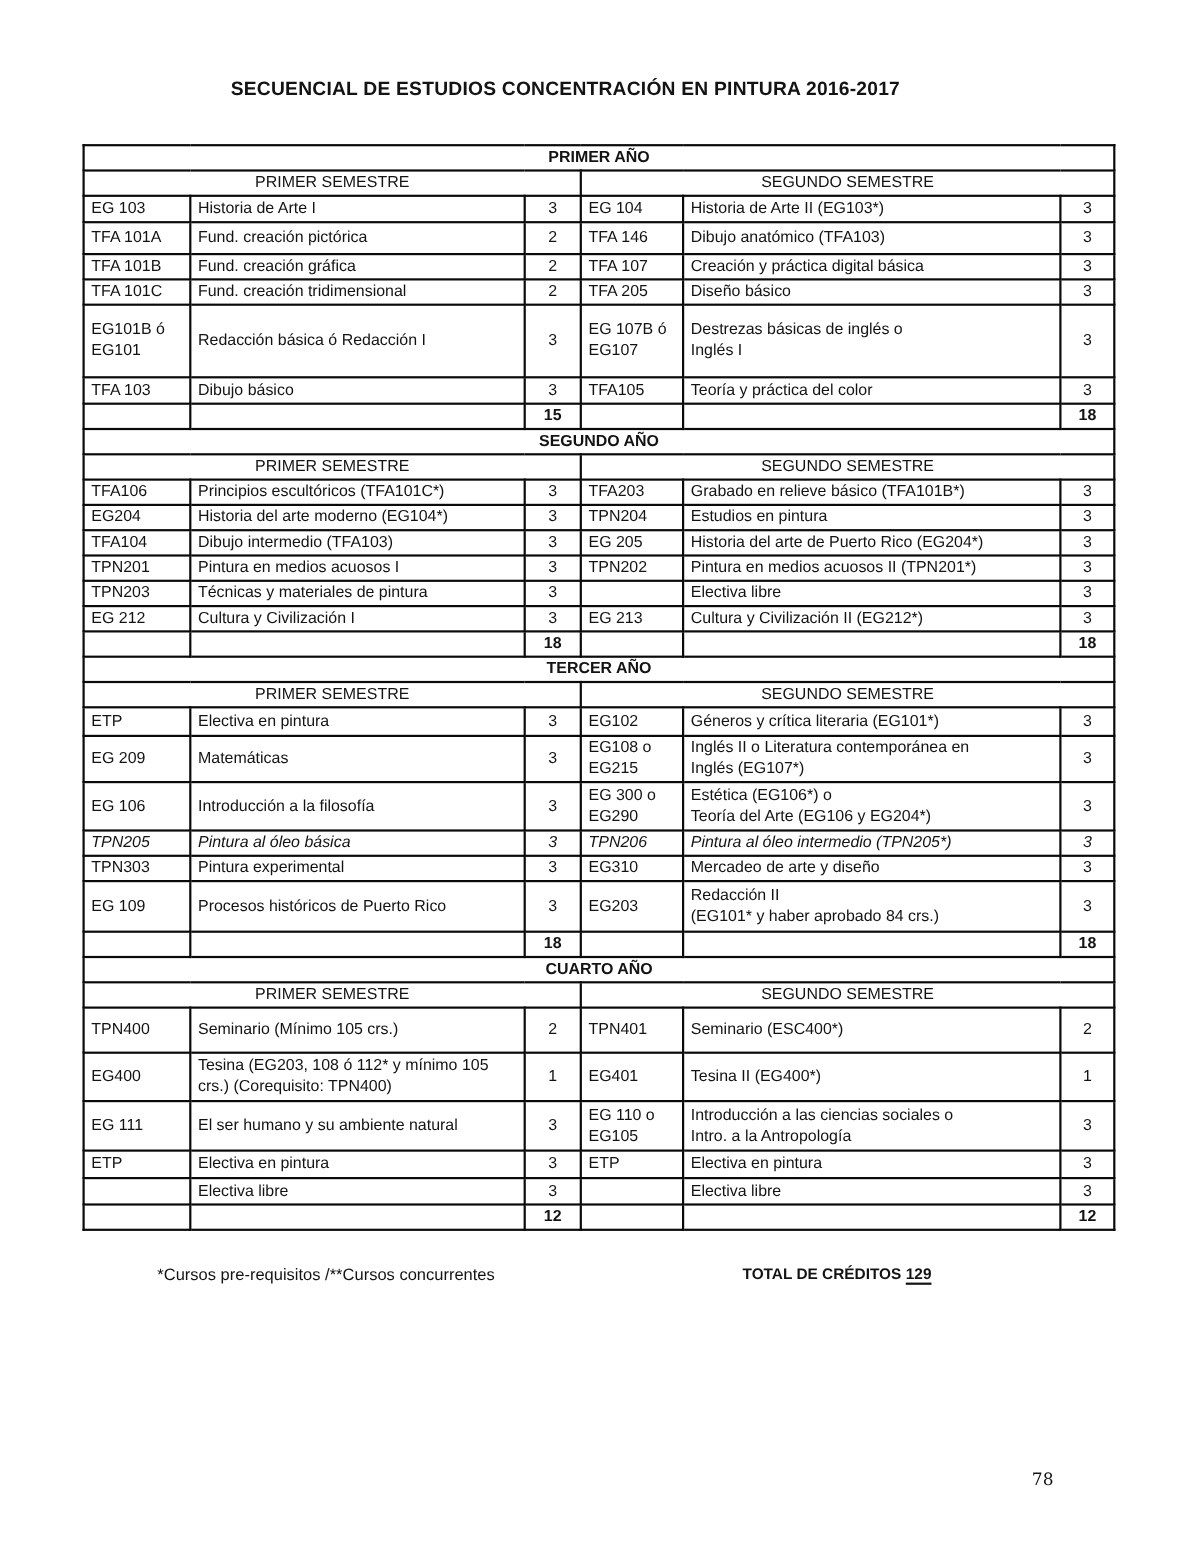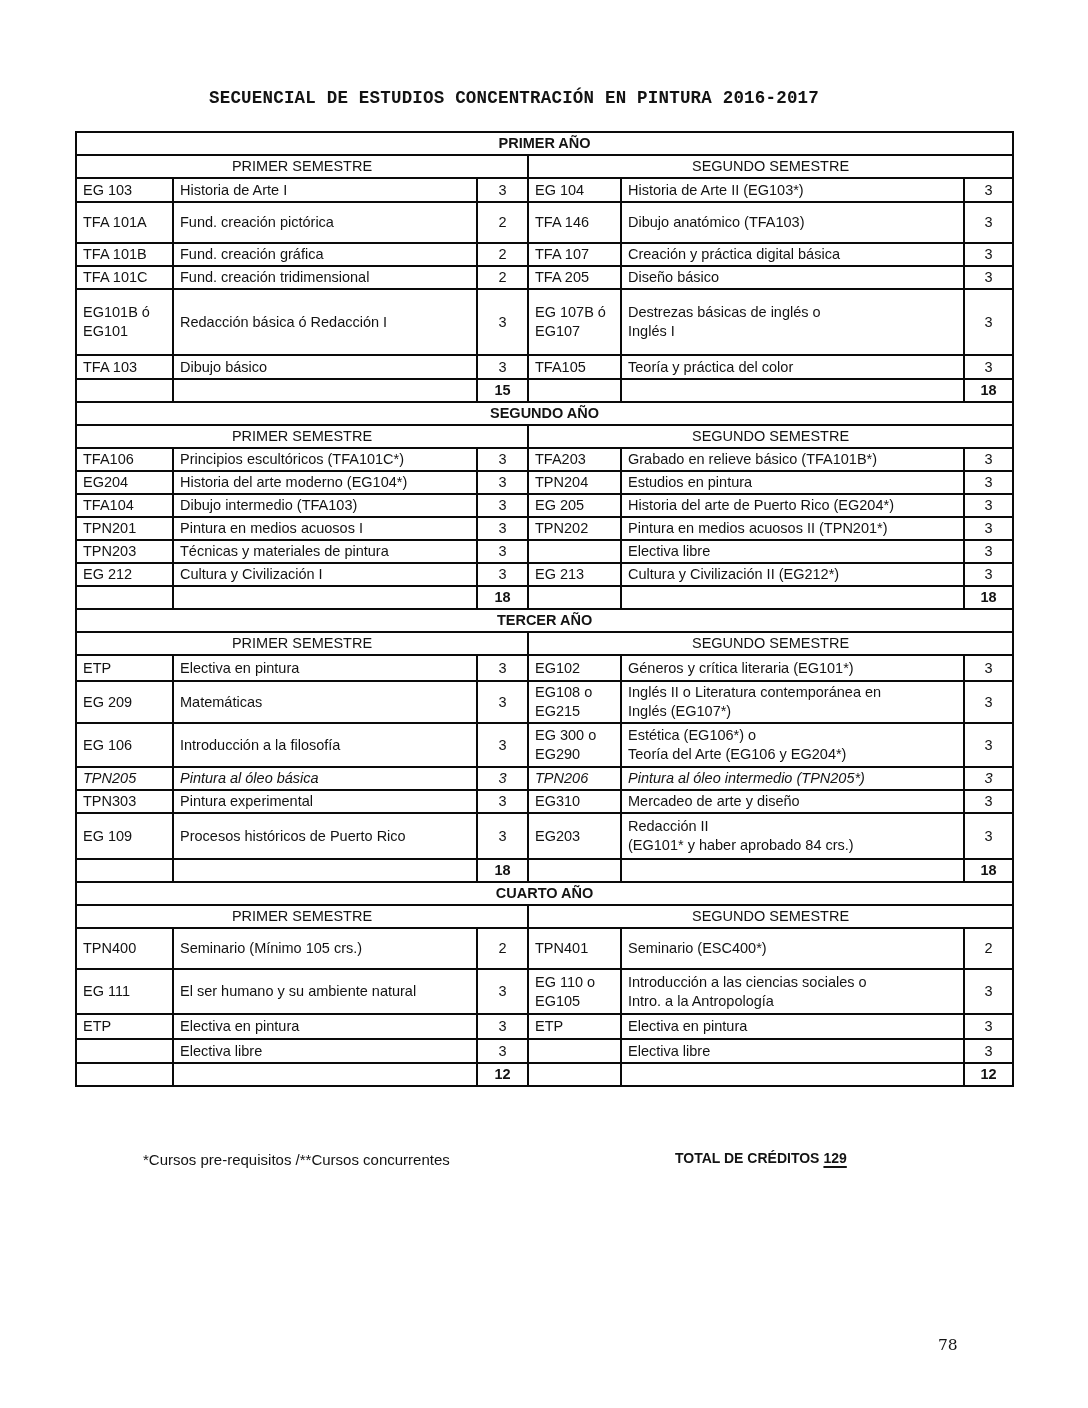--- a/index.html
+++ b/index.html
@@ -9,28 +9,27 @@
   }
   body {
     width: 1088px;
     height: 1408px;
     position: relative;
     font-family: "Liberation Sans", sans-serif;
     color: #131313;
   }
   .doc-title {
     position: absolute;
-    top: 88px;
+    top: 70px;
     left: 0;
     width: 1028px;
     text-align: center;
     font-size: 17.5px;
     font-weight: bold;
     letter-spacing: 0.2px;
-    font-family: Liberation Mono, monospace;
   }
   table.curriculum {
     position: absolute;
     left: 75px;
     top: 131px;
     width: 937px;
     border-collapse: collapse;
     table-layout: fixed;
     border-radius: 11px;
   }
@@ -112,21 +111,21 @@
         <td class="sem-cell" colspan="3">SEGUNDO SEMESTRE</td>
       </tr>
       <tr class="course-row" style="height: 24px;">
         <td class="code">EG 103</td>
         <td class="name">Historia de Arte I</td>
         <td class="cr">3</td>
         <td class="code">EG 104</td>
         <td class="name">Historia de Arte II (EG103*)</td>
         <td class="cr">3</td>
       </tr>
-      <tr class="course-row" style="height: 41px; padding-left: 28px;">
+      <tr class="course-row" style="height: 29px; padding-left: 28px;">
         <td class="code">TFA 101A</td>
         <td class="name">Fund. creación pictórica</td>
         <td class="cr">2</td>
         <td class="code">TFA 146</td>
         <td class="name">Dibujo anatómico (TFA103)</td>
         <td class="cr">3</td>
       </tr>
       <tr class="course-row" style="height: 22px;">
         <td class="code">TFA 101B</td>
         <td class="name">Fund. creación gráfica</td>
@@ -308,20 +307,28 @@
         <td class="sem-cell" colspan="3">PRIMER SEMESTRE</td>
         <td class="sem-cell" colspan="3">SEGUNDO SEMESTRE</td>
       </tr>
       <tr class="course-row" style="height: 41px;">
         <td class="code">TPN400</td>
         <td class="name">Seminario (Mínimo 105 crs.)</td>
         <td class="cr">2</td>
         <td class="code">TPN401</td>
         <td class="name">Seminario (ESC400*)</td>
         <td class="cr">2</td>
+      </tr>
+      <tr class="course-row" style="height: 44px;">
+        <td class="code">EG400</td>
+        <td class="name">Tesina (EG203, 108 ó 112* y mínimo 105 crs.) (Corequisito: TPN400)</td>
+        <td class="cr">1</td>
+        <td class="code">EG401</td>
+        <td class="name">Tesina II (EG400*)</td>
+        <td class="cr">1</td>
       </tr>
       <tr class="course-row" style="height: 45px;">
         <td class="code">EG 111</td>
         <td class="name">El ser humano y su ambiente natural</td>
         <td class="cr">3</td>
         <td class="code top">EG 110 o
 EG105</td>
         <td class="name top">Introducción a las ciencias sociales o
 Intro. a la Antropología</td>
         <td class="cr">3</td>

